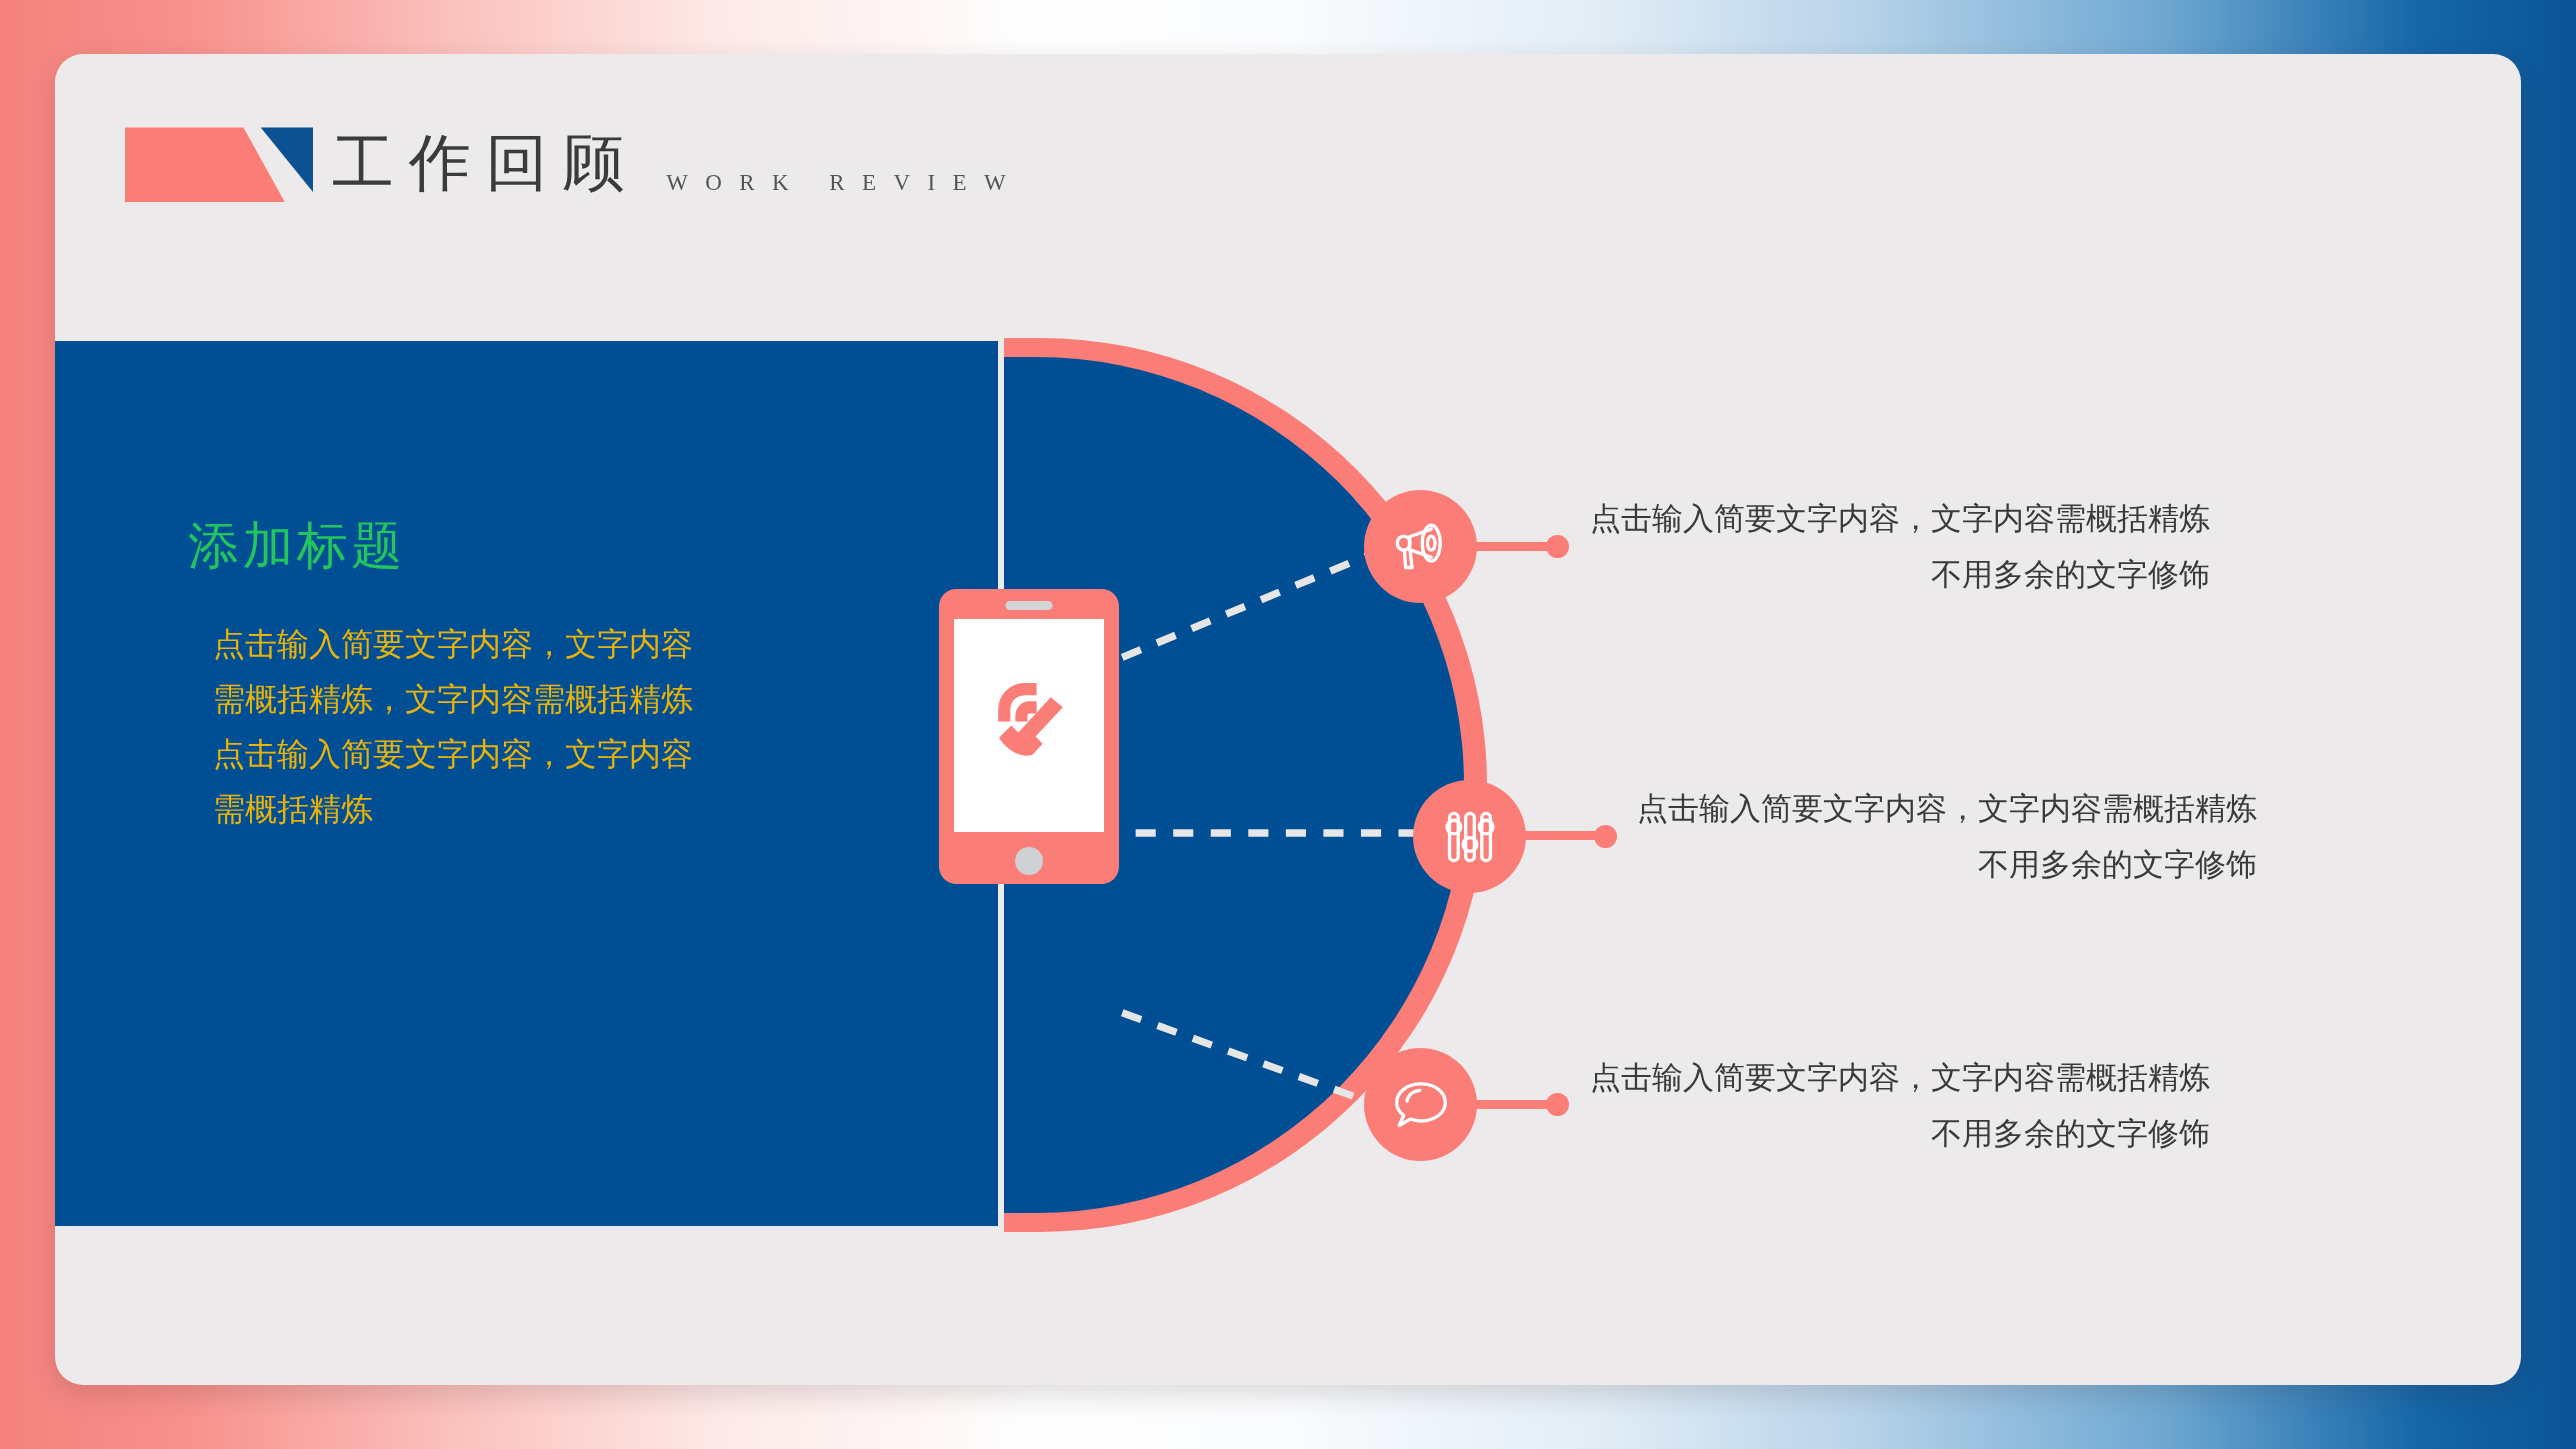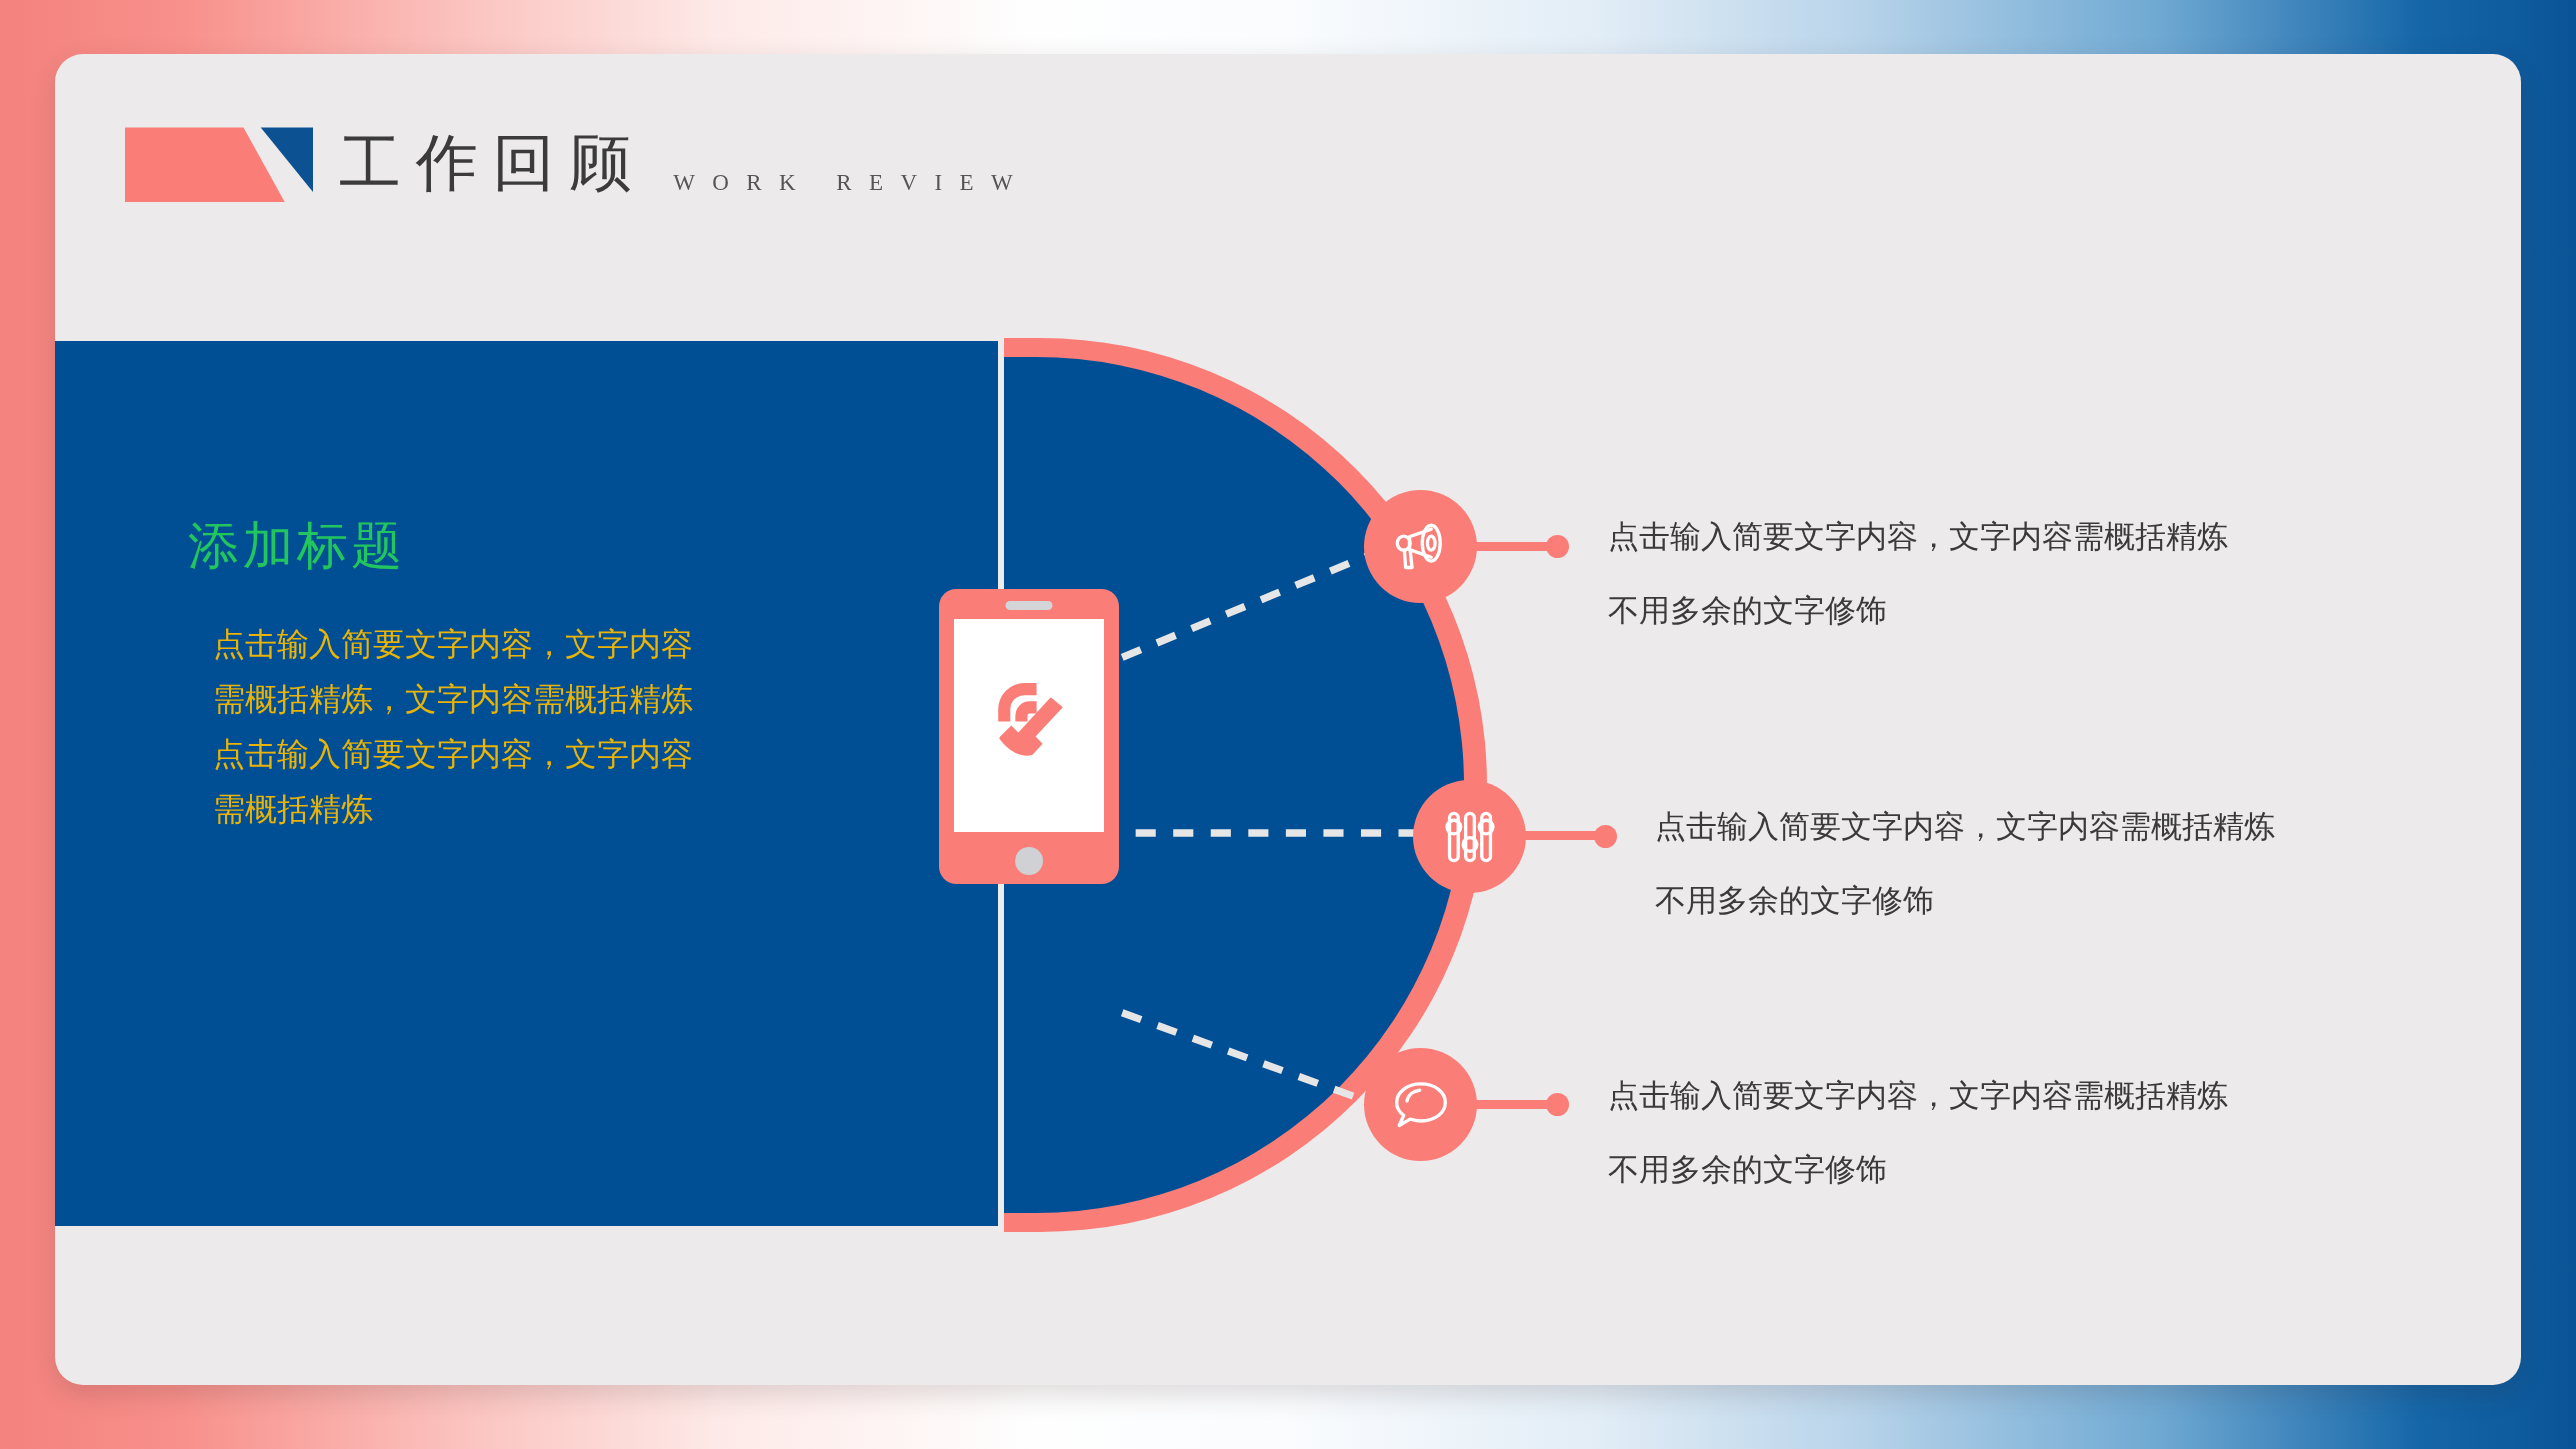--- a/index.html
+++ b/index.html
@@ -32,21 +32,21 @@
     clip-path:polygon(0 0, 74% 0, 100% 100%, 0 100%);
   }
   .logo .tri {
     position:absolute; left:121px; top:5.4px; width:67px; height:75px;
     background:#0C5191;
     clip-path:polygon(22% 0, 100% 0, 100% 86%);
   }
   .title-cn {
     font-family:"Liberation Serif", serif;
     font-size:62px; color:#3B3B3B; letter-spacing:14.8px;
-    line-height:1; margin-left:13px; font-weight:400;
+    line-height:1; margin-left:6px; font-weight:400;
     white-space:nowrap;
     text-align:right;
   }
   .title-en {
     font-family:"Liberation Serif", serif;
     font-size:23px; color:#555; letter-spacing:17.4px;
     margin-left:27px; align-self:flex-end; padding-bottom:6.7px;
     white-space:nowrap;
   }
 
@@ -138,21 +138,21 @@
   .l3 { left:1421px; top:1046px; width:81px; }
   .d3 { left:1491px; top:1039px; }
 
   
   .rtext {
     position:absolute; z-index:7;
     font-family:"Liberation Serif", serif;
     font-size:31px; line-height:1.82; color:#3A3A3A;
     white-space:nowrap;
   }
-  .rtext p { margin:18px; }
+  .rtext p { margin:0;text-align:right; }
   .t1 { left:1535px; top:437px; }
   .t2 { left:1582px; top:727px; }
   .t3 { left:1535px; top:996px; }
 </style>
 </head>
 <body>
 
 <div class="card">
 
   <div class="header">

